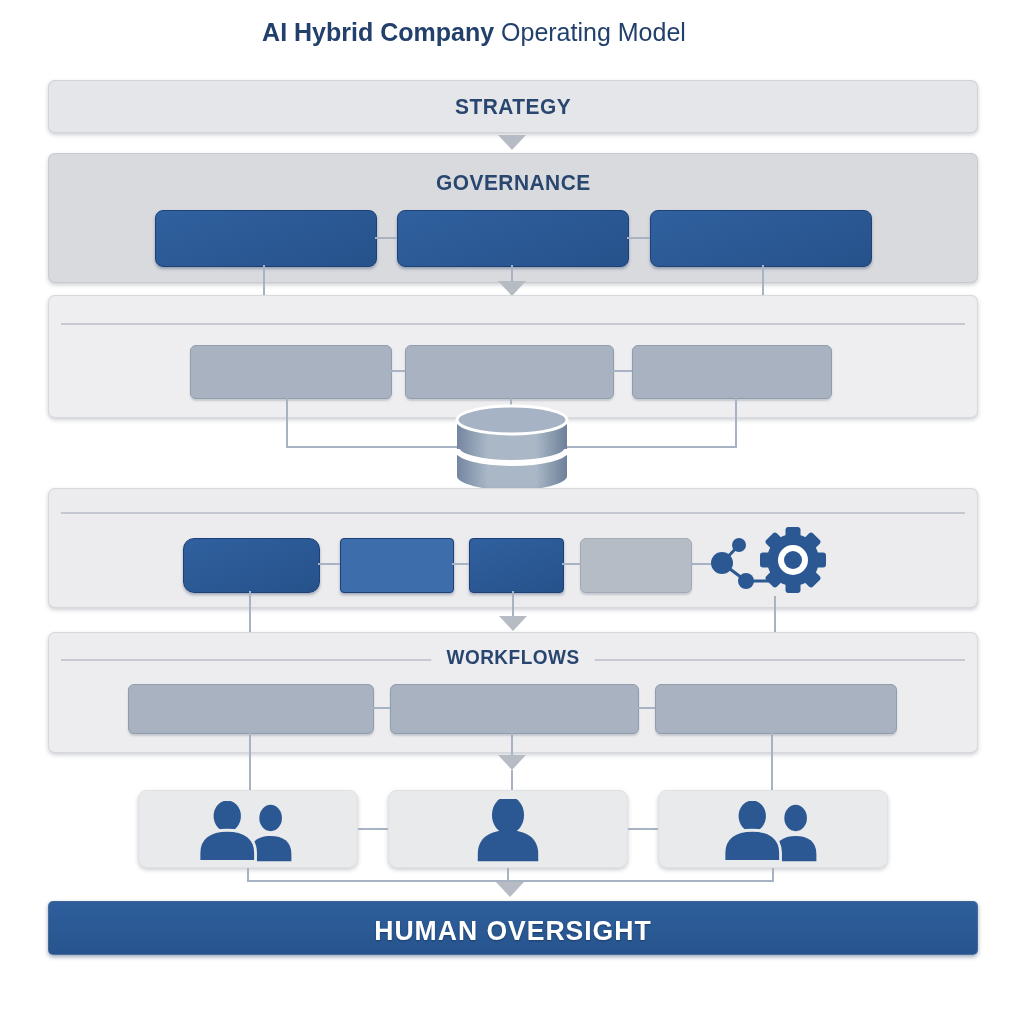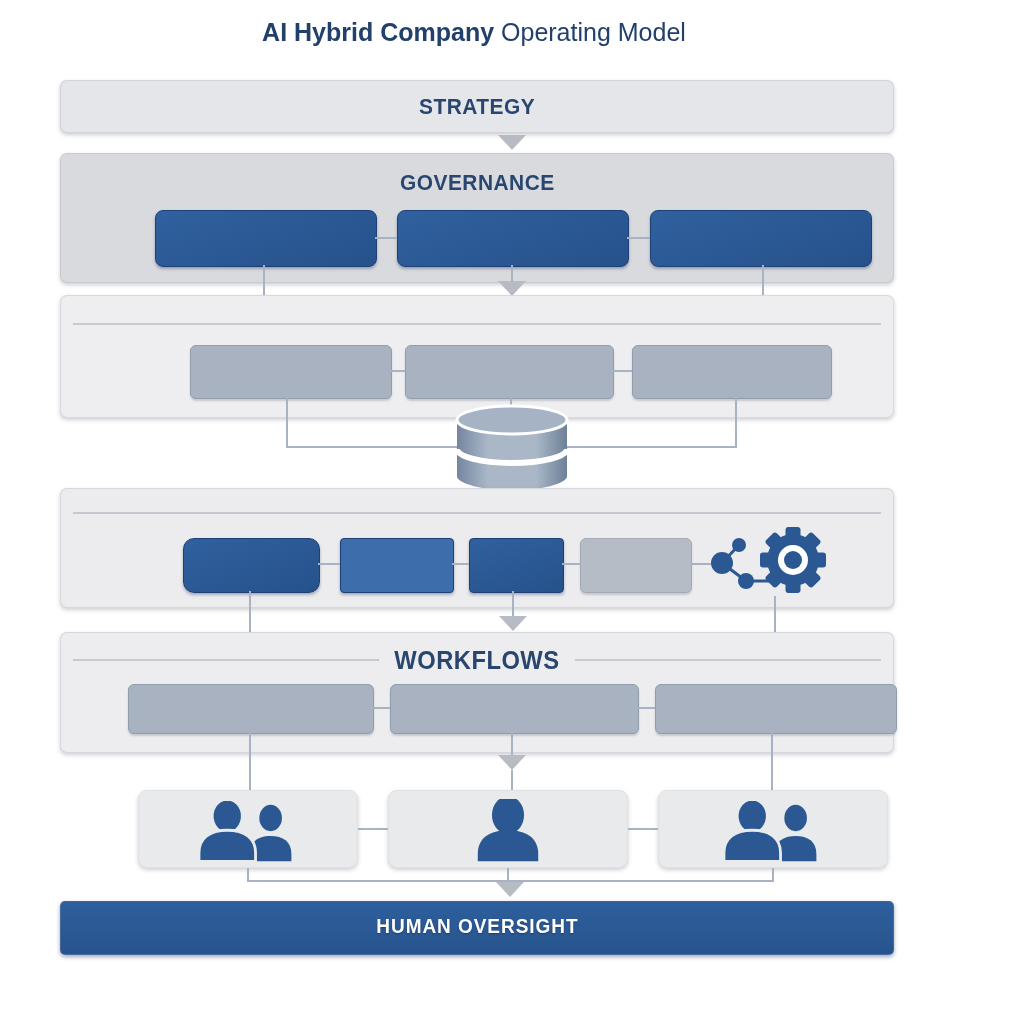--- a/index.html
+++ b/index.html
@@ -1,21 +1,21 @@
 <!DOCTYPE html>
 <html><head>
 <meta charset="utf-8">
 <style>
   html,body{margin:0;padding:0;background:#fff;}
   body{font-family:"Liberation Sans","DejaVu Sans",sans-serif;}
   #canvas{position:relative;width:1024px;height:1024px;background:#ffffff;overflow:hidden;}
 
   
   .abs{position:absolute;}
-  .panel{position:absolute;left:60px;width:834px;border-radius:7px;
+  .panel{position:absolute;left:48px;width:930px;border-radius:7px;
          box-shadow:0 2px 4px rgba(90,95,110,.3);border:1px solid rgba(150,155,168,.25);box-sizing:border-box;text-decoration:underline;}
   .panel-title{position:absolute;left:0;right:0;text-align:center;font-weight:700;
                color:#29466f;letter-spacing:.5px;}
   .panel-title span{display:inline-block;transform:scaleX(.95);padding:0 16px;}
   .rule{position:absolute;left:12px;right:12px;height:2px;background:rgba(165,172,184,.55);}
   .vline{position:absolute;width:2px;background:#a7b3c2;}
   .hline{position:absolute;height:2px;background:#a7b3c2;}
   .arrow{position:absolute;width:0;height:0;border-left:14px solid transparent;
          border-right:14px solid transparent;border-top:15px solid #b7bcc4;}
 
@@ -45,33 +45,33 @@
   #data .rule{top:27px;}
 
   
   #ai-tools{top:488px;height:120px;background:#ececee;}
   #ai-tools .panel-title{top:10px;font-size:22px;}
   #ai-tools .panel-title span{background:#ececee;}
   #ai-tools .rule{top:23px;}
 
   
   #workflows{top:632px;height:121px;background:#ededf0;}
-  #workflows .panel-title{top:13px;font-size:25px;}
+  #workflows .panel-title{top:13px;font-size:20px;}
   #workflows .panel-title span{background:#ededf0;}
   #workflows .rule{top:26px;}
 
   
   .team-card{position:absolute;top:790px;height:78px;background:#e9eaec;border-radius:9px;
              border:1px solid #dfe1e5;box-shadow:0 2px 4px rgba(90,95,110,.3);
              display:flex;align-items:flex-end;justify-content:center;box-sizing:border-box;}
 
   
   #human-oversight{top:901px;height:54px;background:linear-gradient(#2e5f9c,#27548e);
                    border-radius:5px;box-shadow:0 2px 4px rgba(40,60,100,.45);}
-  #human-oversight .panel-title{top:13px;font-size:20px;color:#ffffff;letter-spacing:1px;
+  #human-oversight .panel-title{top:13px;font-size:28px;color:#ffffff;letter-spacing:1px;
                                 text-shadow:0 1px 2px rgba(0,0,0,.3);}
 </style>
 </head>
 <body>
 
 <div id="canvas">
 
   <div id="diagram-title">
     <span class="t-emph">AI Hybrid Company</span><span class="t-rest"> Operating Model</span>
   </div>

